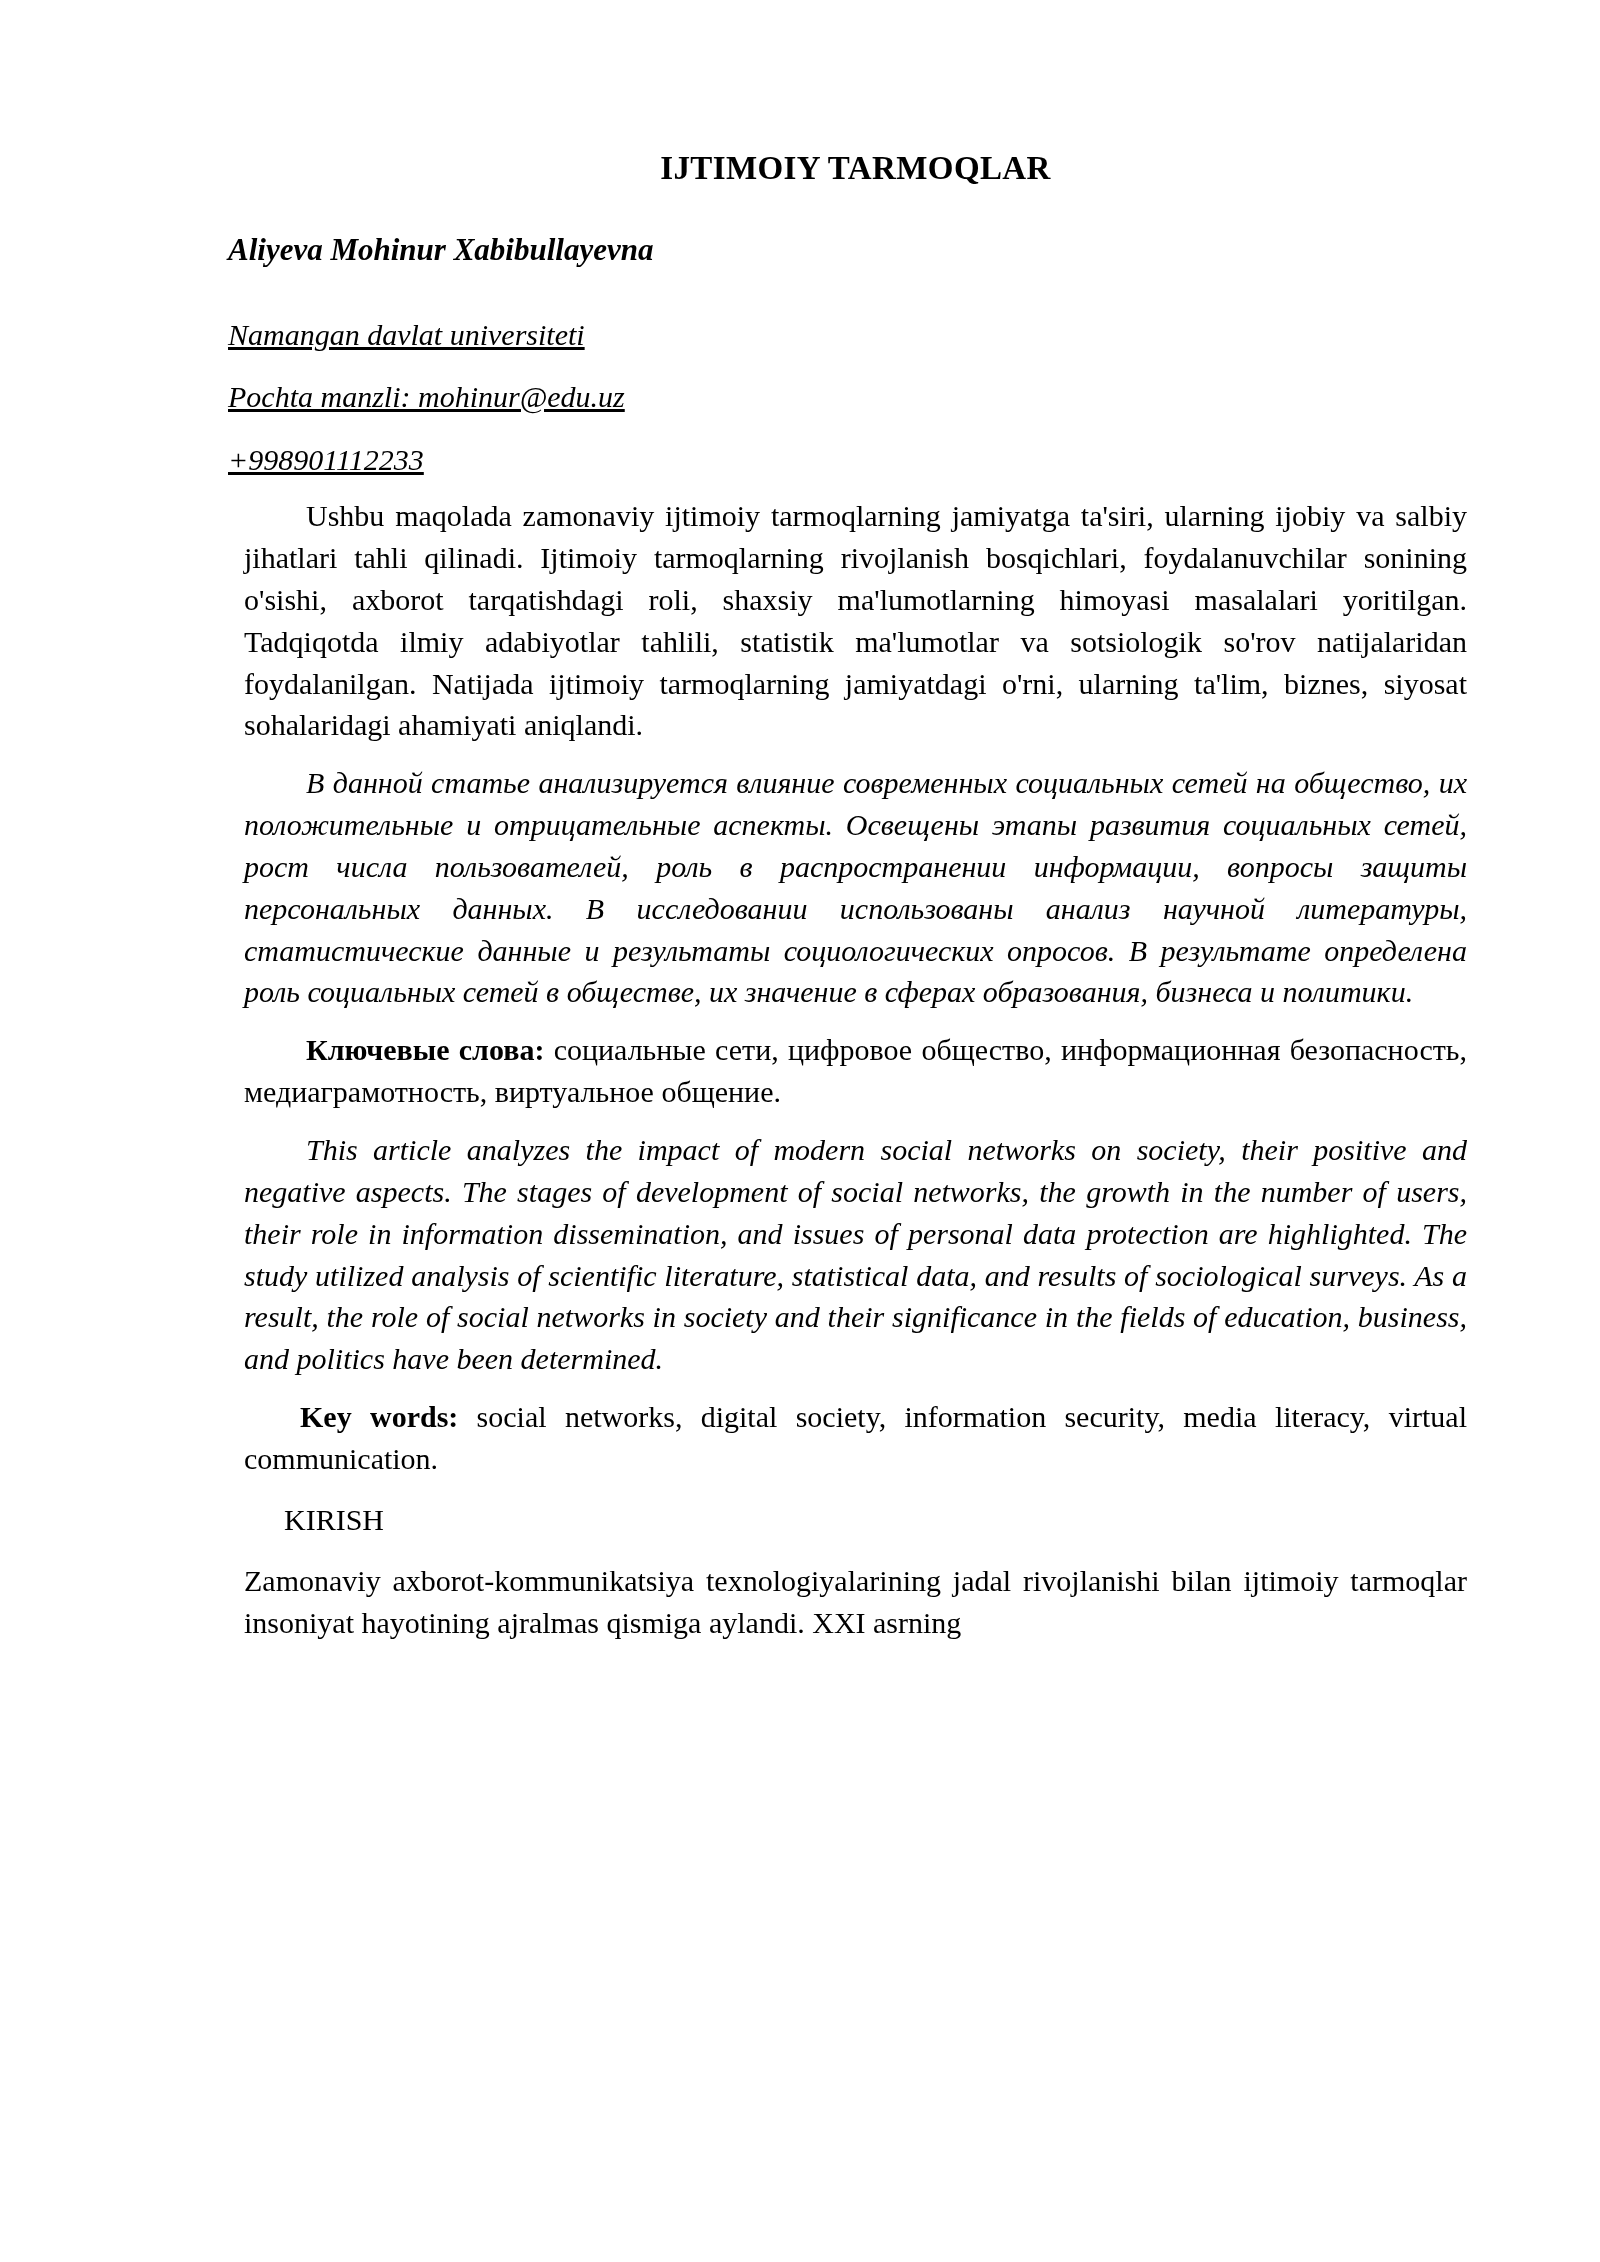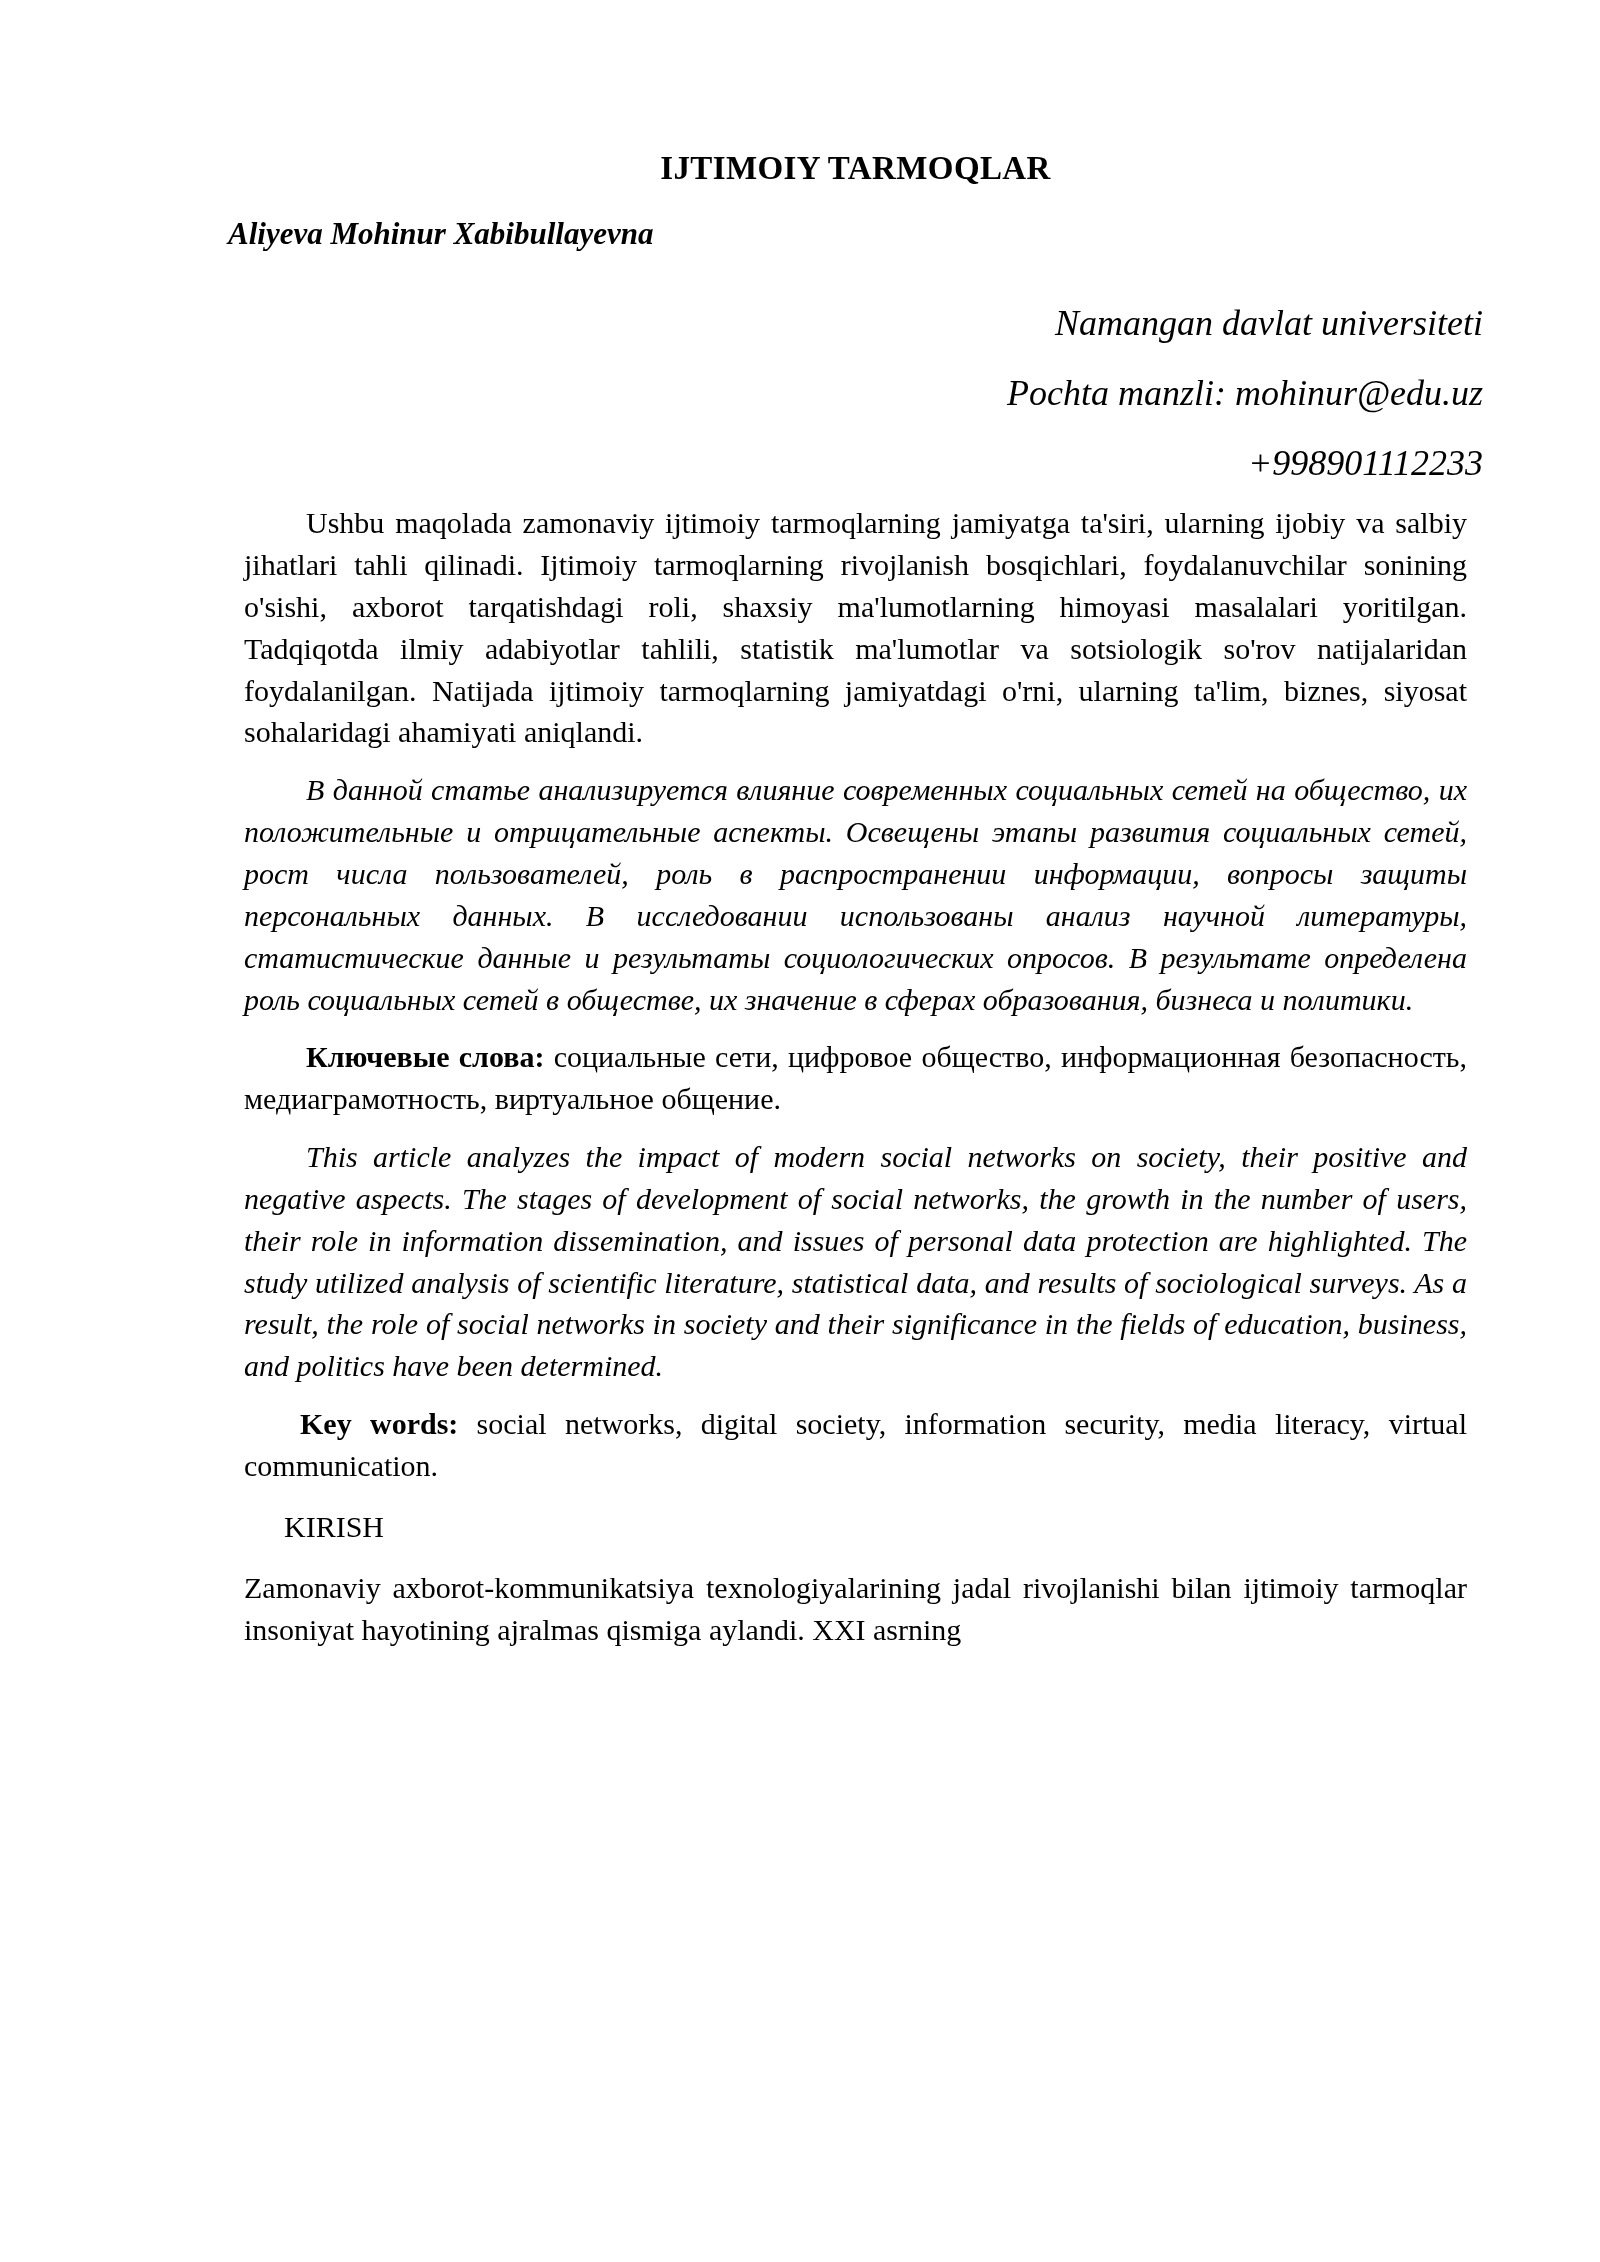--- a/index.html
+++ b/index.html
@@ -31,36 +31,36 @@
     box-sizing: content-box;
   }
 
   
   .doc-title {
     font-size: 33px;
     font-weight: bold;
     text-align: center;
     letter-spacing: 0.4px;
     line-height: 1.25;
-    margin: 0 0 26px 0;
+    margin: 0 0 42px 0;
   }
   .author {
     font-size: 31px;
     font-weight: bold;
     font-style: italic;
     text-align: left;
     line-height: 1.25;
     margin: 0 0 46px 0;
   }
   .affil-line {
-    font-size: 36px;
+    font-size: 30px;
     font-style: italic;
-    text-align: right;
     line-height: 1.28;
     margin: 0 0 24px 0;
+    text-decoration: underline;
   }
   .affil-line.last {
     margin-bottom: 12px;
   }
 
   
   p.para {
     font-size: 30px;
     line-height: 1.395;
     text-align: justify;

